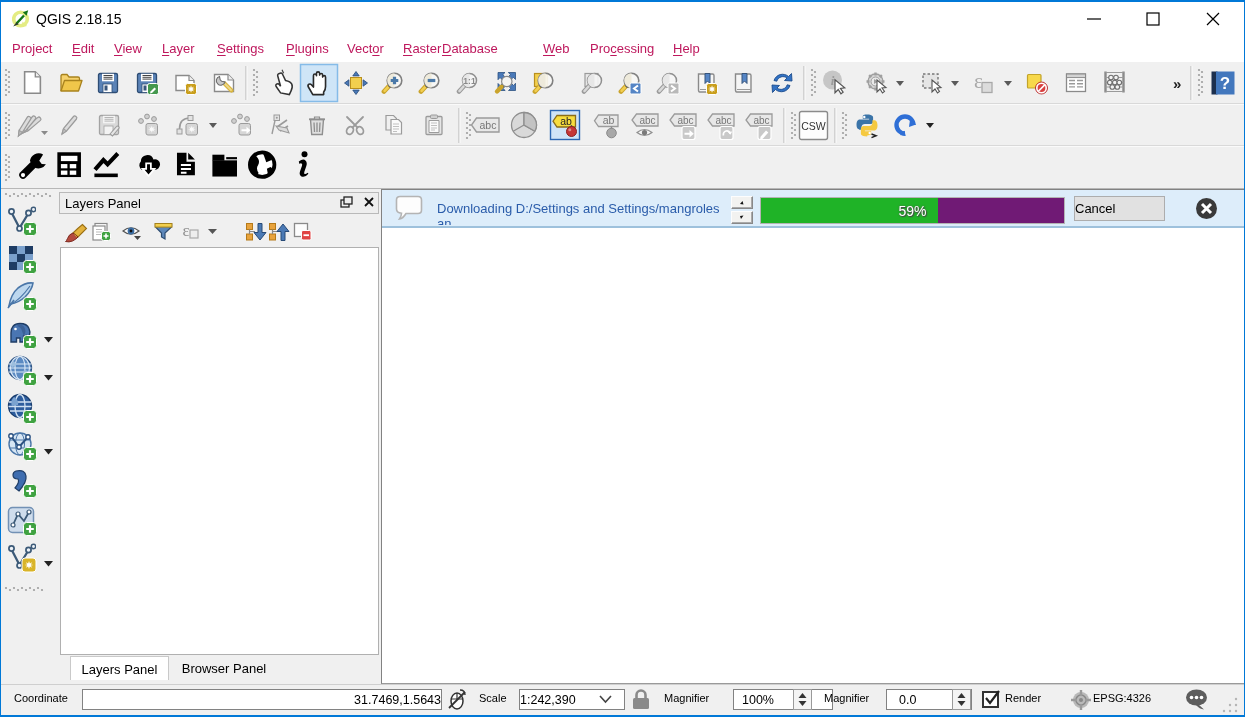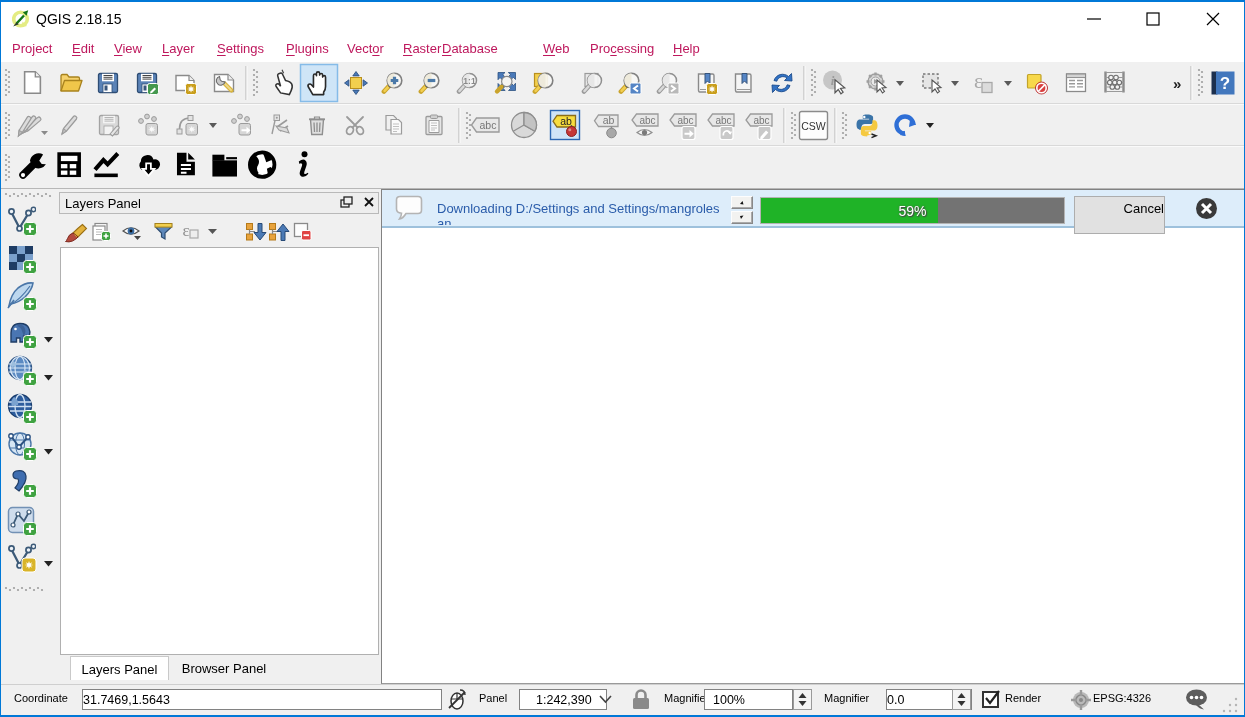--- a/index.html
+++ b/index.html
@@ -10,24 +10,24 @@
 #tbarea{position:absolute;left:1px;top:62px;width:1243px;height:127px;background:#f0f0f0;border-bottom:1px solid #b7b7b7}
 #leftdock{position:absolute;left:1px;top:190px;width:382px;height:494px;background:#f0f0f0}
 #paneltitle{position:absolute;left:59px;top:192px;width:320px;height:22px;background:#eee;border:1px solid #b9b9b9;font-size:13px;color:#000;padding-left:5px;padding-top:3px}
 #paneltree{position:absolute;left:60px;top:247px;width:319px;height:408px;background:#fff;border:1px solid #b0b0b0}
 .tab{position:absolute;top:656px;height:24px;font-size:13px;color:#000;text-align:center;padding-top:5px}
 #tab1{left:70px;width:99px;background:#fff;border:1px solid #c9c9c9;border-bottom:0}
 #tab2{left:169px;width:110px;background:#f0f0f0;height:30px;border-bottom:1px solid #ababab}
 #canvas{position:absolute;left:381px;top:189px;width:863px;height:495px;background:#fff;border-left:1px solid #828282;border-top:1px solid #828282;border-bottom:1px solid #9a9a9a}
 #msgbar{position:absolute;left:382px;top:190px;width:862px;height:38px;background:#ddedfa;border-bottom:2px solid #9ec1dc}
 #msgtext{position:absolute;left:437px;top:201px;width:300px;font-size:13px;line-height:15px;color:#2a5caa;height:24px;overflow:hidden}
-#progressbar{position:absolute;left:760px;top:197px;width:305px;height:27px;background:#737373;border:1px solid #b4b4b4}
+#progressbar{position:absolute;left:760px;top:197px;width:305px;height:27px;background:#701a75;border:1px solid #b4b4b4}
 #progressfill{position:absolute;left:0;top:0;width:177px;height:25px;background:#1fb327}
 #progresstext{position:absolute;left:0;top:5px;width:303px;text-align:center;font-size:14px;color:#fff;text-shadow:0 0 2px #555,1px 1px 1px #444}
-#cancelbtn{position:absolute;left:1074px;top:196px;width:91px;height:38px;background:#e1e1e1;border:1px solid #adadad;font-size:13px;text-align:right;padding-top:4px}
+#cancelbtn{position:absolute;left:1074px;top:196px;width:91px;height:25px;background:#e1e1e1;border:1px solid #adadad;font-size:13px;text-align:left;padding-top:4px}
 #statusbar{position:absolute;left:1px;top:684px;width:1243px;height:31px;background:#f0f0f0;border-top:1px solid #cfcfcf}
 .sb-label{position:absolute;font-size:11px;color:#000;top:8px}
 .sb-box{position:absolute;top:5px;height:21px;background:#fff;border:1px solid #828282;font-size:12.5px}
 #borders{position:absolute;left:0;top:0;width:1245px;height:717px;border-left:1px solid #0078d7;border-right:1px solid #0078d7;border-top:2px solid #0078d7;border-bottom:2px solid #0078d7;pointer-events:none}
 .u{text-decoration:underline;text-underline-offset:2px}
 </style></head>
 <body>
 
 <div id="titlebar"></div>
 <svg class="abs" style="left:12px;top:9px" width="19" height="19" viewBox="0 0 19 19">
@@ -767,27 +767,27 @@
 </svg>
 <div id="msgtext">Downloading D:/Settings and Settings/mangroles an</div>
 <div id="progressbar">
     <div id="progressfill"></div>
     <div id="progresstext">59%</div>
   </div>
 <div id="cancelbtn">Cancel</div>
 
 <div id="statusbar"></div>
 <div class="sb-label" style="left:14px;top:692px">Coordinate</div>
-<div class="sb-box" style="left:82px;top:689px;width:360px;text-align:left;padding-top:3px">31.7469,1.5643</div>
-<div class="sb-label" style="left:479px;top:692px">Panel</div>
-<div class="sb-box" style="left:519px;top:689px;width:88px;padding:3px 0 0 16px">1:242,390</div>
+<div class="sb-box" style="left:82px;top:689px;width:360px;text-align:right;padding-top:3px">31.7469,1.5643</div>
+<div class="sb-label" style="left:479px;top:692px">Scale</div>
+<div class="sb-box" style="left:519px;top:689px;width:106px;padding:3px 0 0 0">1:242,390</div>
 <div class="sb-label" style="left:664px;top:692px">Magnifier</div>
-<div class="sb-box" style="left:704px;top:689px;width:89px;padding:3px 0 4px 8px">100%</div>
+<div class="sb-box" style="left:733px;top:689px;width:100px;padding:3px 0 4px 8px">100%</div>
 <div class="sb-label" style="left:824px;top:692px">Magnifier</div>
-<div class="sb-box" style="left:886px;top:689px;width:86px;padding:3px 0 0 0">0.0</div>
+<div class="sb-box" style="left:886px;top:689px;width:86px;padding:3px 0 0 12px">0.0</div>
 <div class="sb-label" style="left:1005px;top:692px">Render</div>
 <div class="sb-label" style="left:1093px;top:692px">EPSG:4326</div>
 <svg class="abs" style="left:446px;top:688px" width="24" height="24" viewBox="0 0 24 24">
   <ellipse cx="11" cy="13" rx="6" ry="8" fill="#fff" stroke="#333" stroke-width="1.5"></ellipse>
   <path d="M11 5 V12 M5.5 11 h11" stroke="#333" stroke-width="1.2" fill="none"></path>
   <path d="M14 2 Q19 2 19 7" fill="none" stroke="#333" stroke-width="1.4"></path>
   <path d="M3 20 L19 4" stroke="#333" stroke-width="1.8"></path>
 </svg>
 <svg class="abs" style="left:598px;top:694px" width="16" height="12" viewBox="0 0 16 12">
     <path d="M2 2 l5.5 6 l5.5 -6" fill="none" stroke="#444" stroke-width="1.6"></path>

